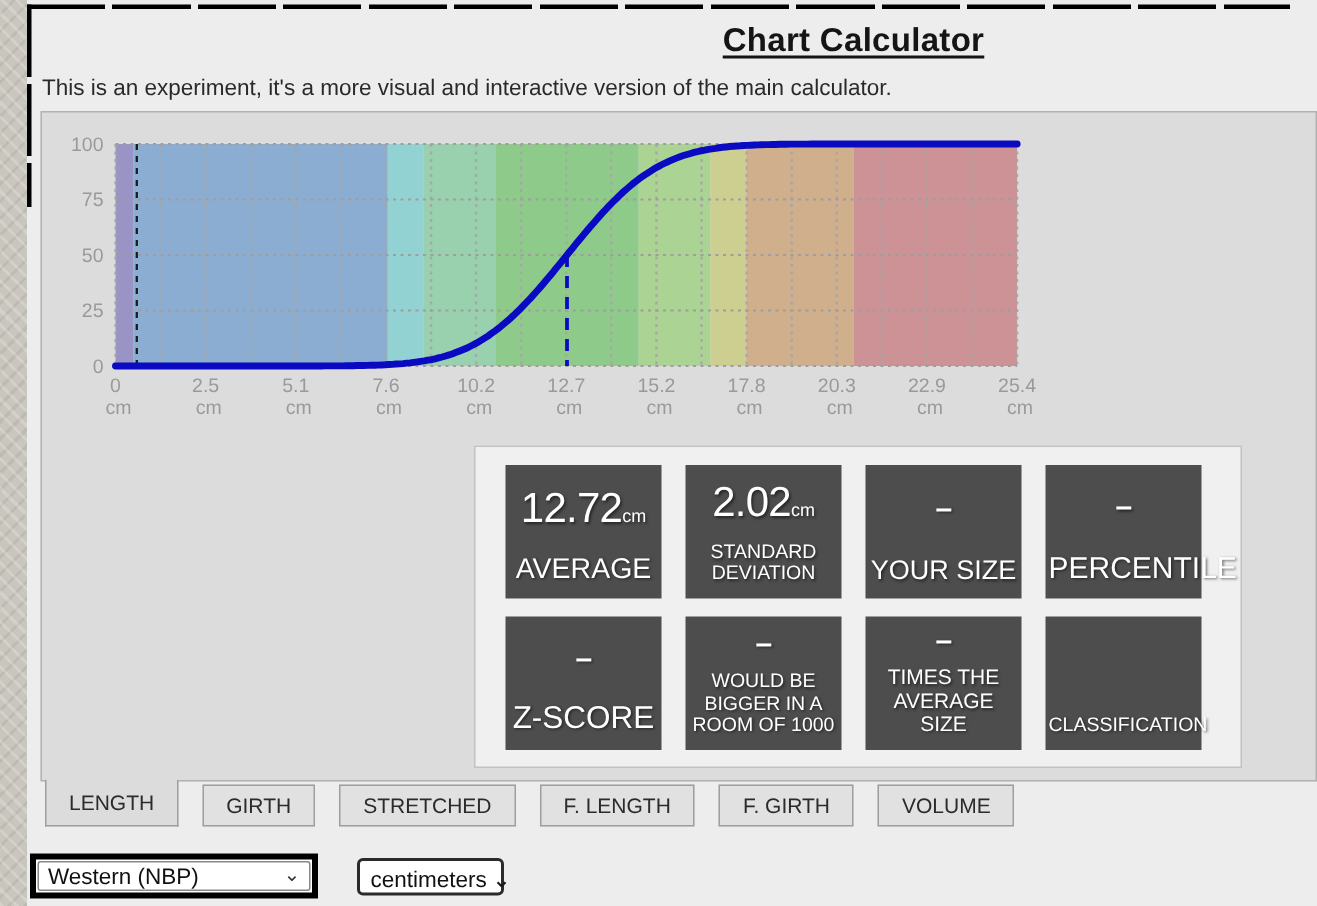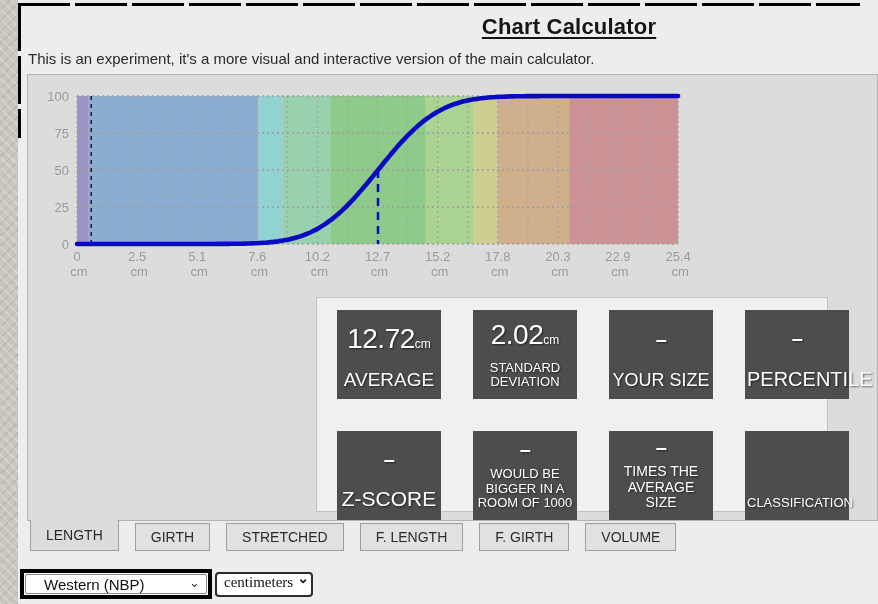--- a/index.html
+++ b/index.html
@@ -38,21 +38,21 @@
   }
   .panel{
     position:absolute;left:9px;top:74px;width:851px;height:447px;
     background:#dcdcdc;border:1px solid #b2b2b2;box-sizing:border-box;
   }
   .chart-svg{position:absolute;left:0;top:0;}
   .stats-panel{
     position:absolute;left:288px;top:222px;width:512px;height:215px;
     background:#f0f0f0;border:1px solid #c2c2c2;box-sizing:border-box;
     display:grid;grid-template-columns:repeat(4,104px);grid-auto-rows:89px;
-    column-gap:16px;row-gap:12px;padding:12px 0 0 20px;gap:32px;
+    column-gap:16px;row-gap:12px;padding:12px 0 0 20px;
   }
   .stat-box{
     background:#4d4d4d;color:#fff;display:flex;flex-direction:column;
     text-align:center;text-shadow:1px 1px 2px rgba(0,0,0,.55);
   }
   .stat-value{flex:1;display:flex;align-items:center;justify-content:center;}
   .stat-value .num{font-size:28px;letter-spacing:-.5px;}
   .stat-value .num.dash{font-size:20px;font-weight:700;}
   .stat-value .unit{font-size:12px;align-self:center;margin-top:9px;}
   .stat-label{padding:0 2px 9px 2px;line-height:1.12;font-weight:400;}
@@ -70,29 +70,28 @@
   }
   .select-outer{
     position:absolute;left:2px;top:569px;width:192px;height:30px;
     border:4px solid #000;box-sizing:border-box;background:#fff;padding:1px;
   }
   .select{
     box-sizing:border-box;background:#fff;border:1px solid #888;border-radius:2px;
     height:100%;display:flex;align-items:center;font-size:15px;color:#111;
     padding:0 6px;cursor:pointer;position:relative;
   }
-  .select .val{flex:1;white-space:nowrap;overflow:hidden;margin-left:12px;}
+  .select .val{flex:1;white-space:nowrap;overflow:hidden;}
   .chev{color:#333;font-size:13px;margin-left:4px;line-height:1;transform:translateY(-2px);}
   .chev.bold{font-weight:700;font-size:14px;color:#1a1a1a;}
   .unit-select{
-    position:absolute;left:197px;top:572px;width:98px;height:25px;
+    position:absolute;left:220px;top:572px;width:98px;height:25px;
     border:2px solid #2b2b2b;border-radius:4px;background:#fff;box-sizing:border-box;
-    display:flex;align-items:flex-start;font-size:15px;color:#111;padding:0 5px 0 7px;
+    display:flex;align-items:flex-end;font-size:15px;color:#111;padding:0 5px 0 7px;
     cursor:pointer;
-    font-family:Liberation Serif, serif;
   }
   text{font-family:"Liberation Sans","DejaVu Sans",sans-serif;}
 </style>
 </head>
 <body>
 
 <div class="wallpaper"></div>
 
 <div class="page">
 

